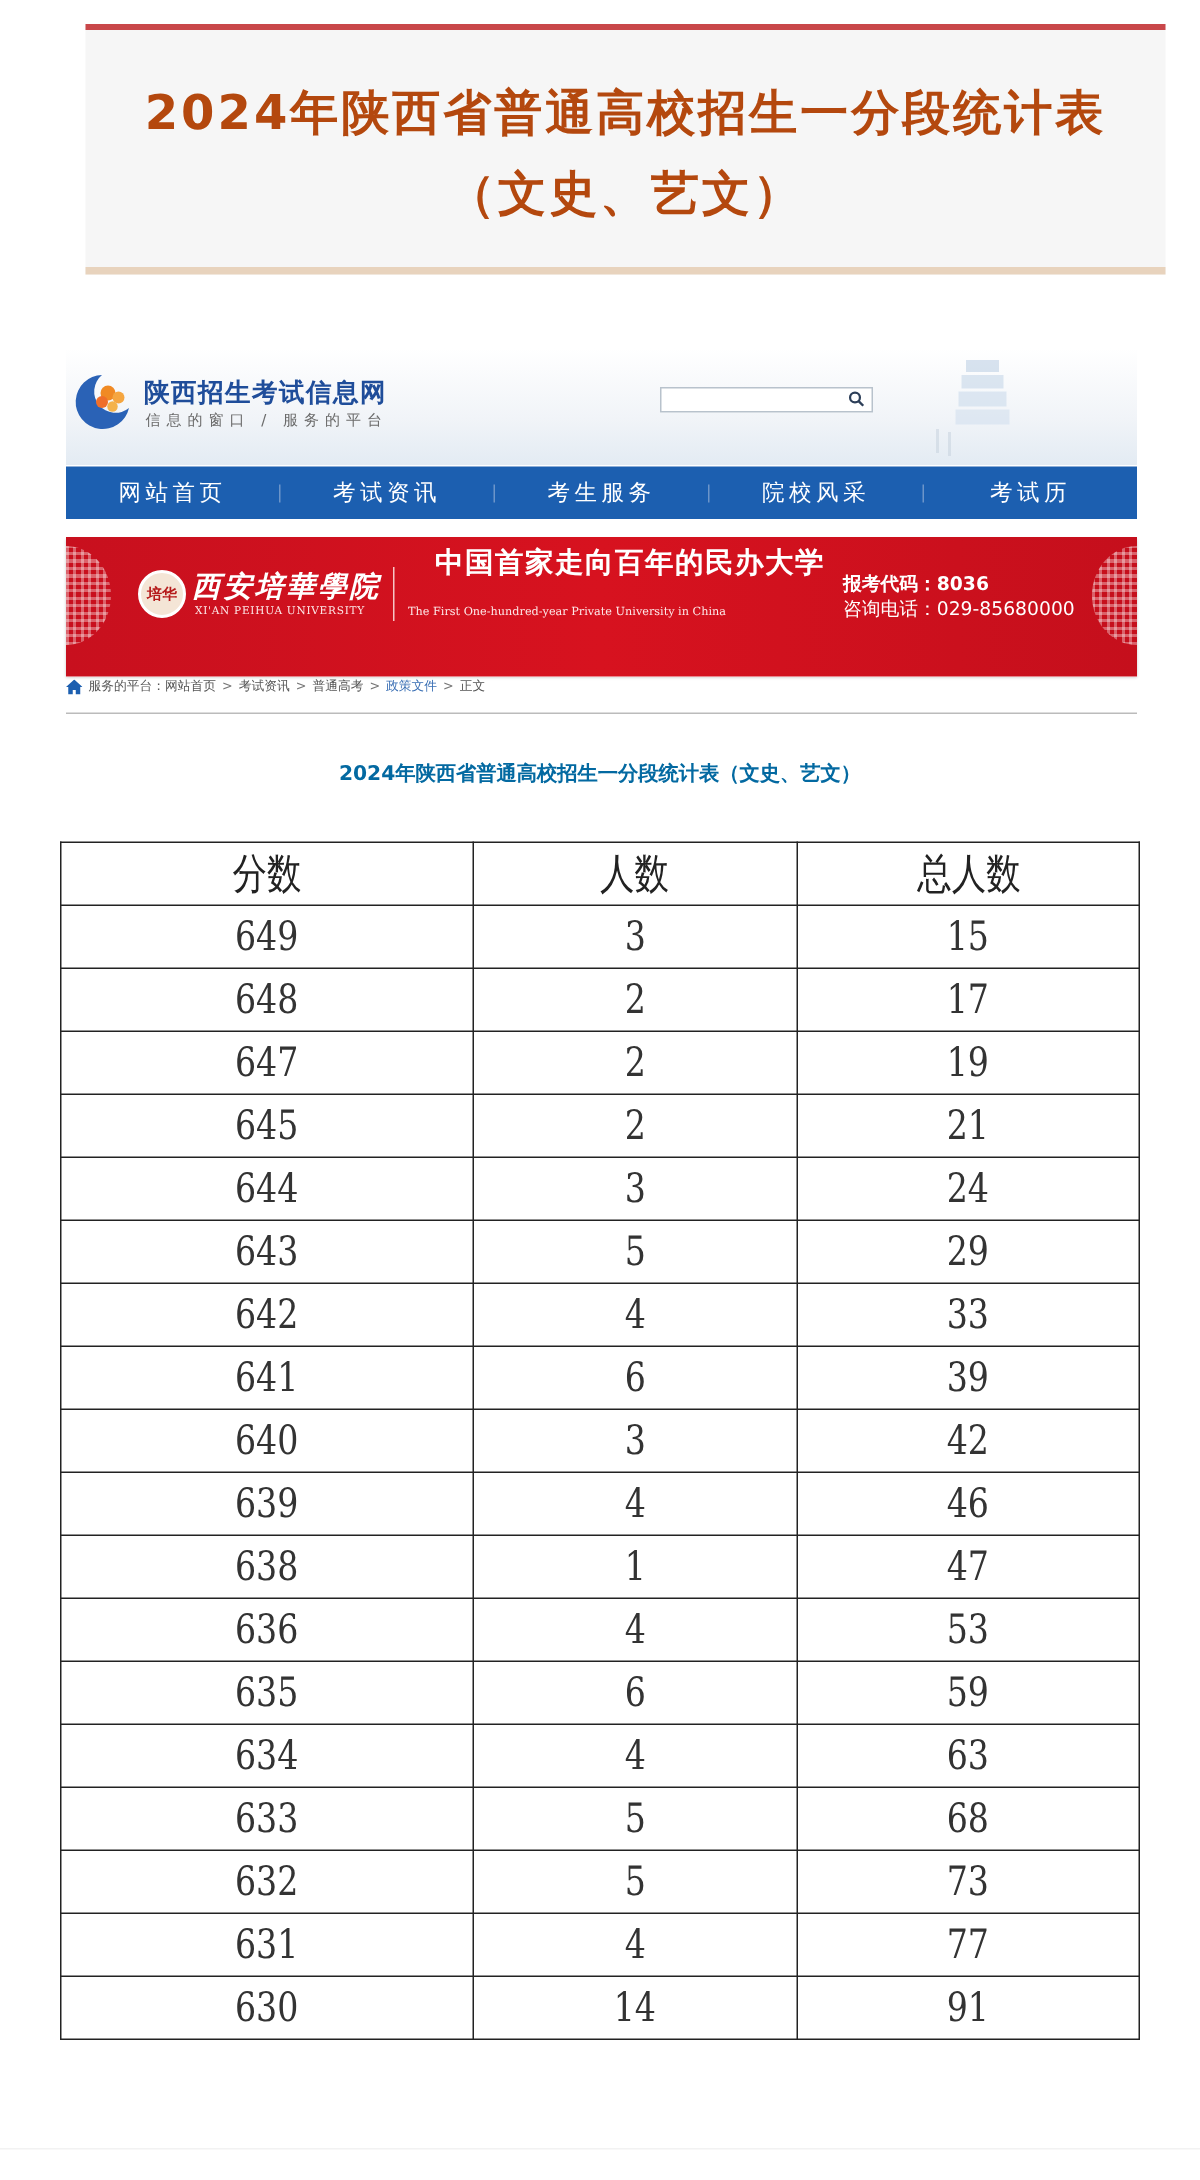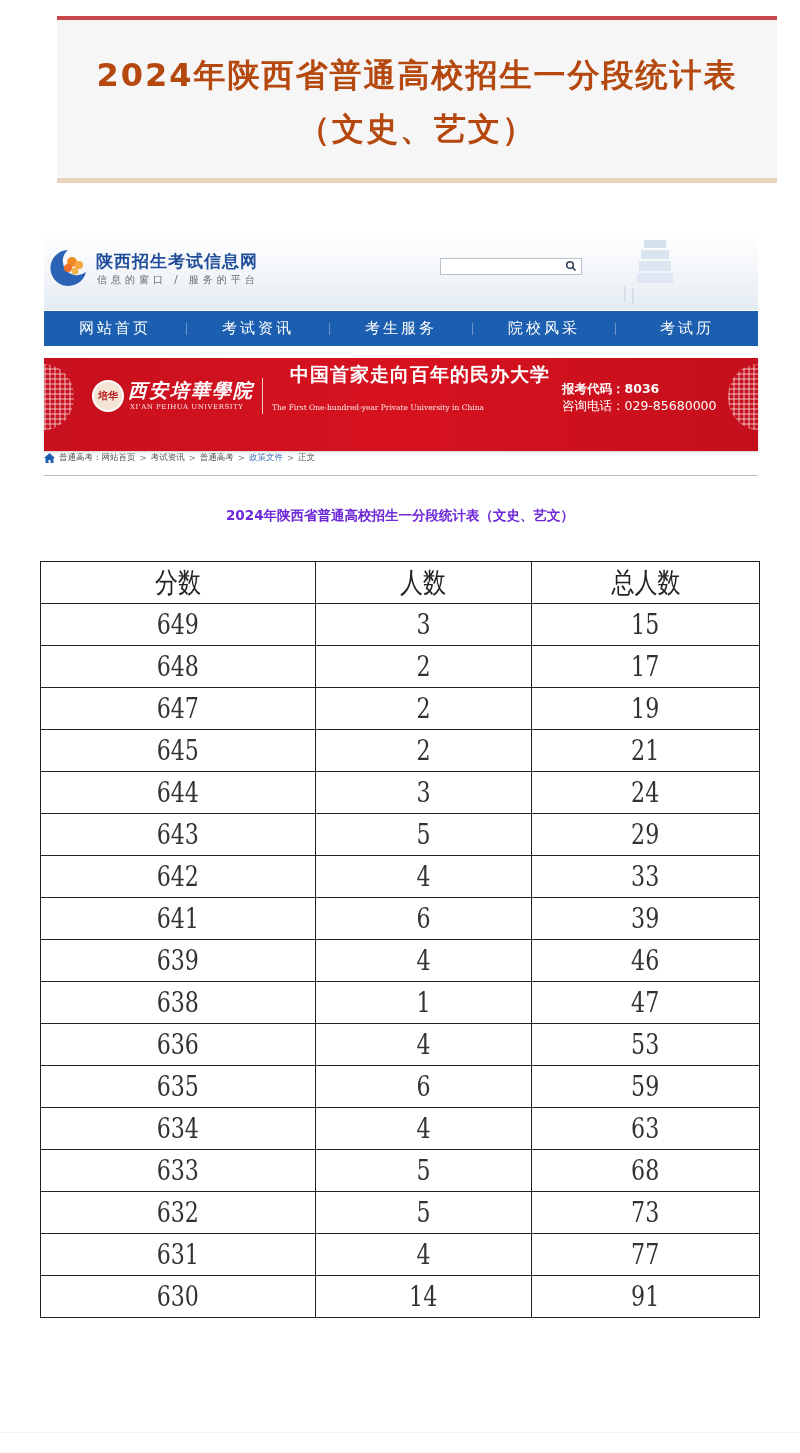--- a/index.html
+++ b/index.html
@@ -109,21 +109,21 @@
   .crumb { color: #555; }
   .crumb.link-blue { color: #3a6fb4; }
   .crumb-sep { margin: 0 4px; color: #777; }
   .crumb-rule {
     position: absolute; left: 44px; top: 475px; width: 714px; height: 1px; background: #bbbbbb;
   }
 
   
   .article-title {
     position: absolute; left: 0; top: 507px; width: 800px; text-align: center;
-    font-size: 13.5px; font-weight: bold; color: #6d28d9;
+    font-size: 13.5px; font-weight: bold; color: #0369a1;
   }
 
   
   .score-table {
     position: absolute; left: 40px; top: 561px; width: 720px;
     border-collapse: collapse;
     font-family: "DejaVu Serif", "Liberation Serif", serif;
   }
   .score-table th, .score-table td {
     border: 1.5px solid #222; height: 42px; text-align: center;
@@ -197,21 +197,21 @@
   <div class="ad-slogan-cn">中国首家走向百年的民办大学</div>
   <div class="ad-slogan-en">The First One-hundred-year Private University in China</div>
   <div class="ad-code">报考代码：8036</div>
   <div class="ad-phone">咨询电话：029-85680000</div>
 </div>
 
 <div class="breadcrumb">
   <svg class="home-icon" viewBox="0 0 11 10">
     <path d="M5.5 0 L11 5 L9.5 5 L9.5 10 L6.5 10 L6.5 7 L4.5 7 L4.5 10 L1.5 10 L1.5 5 L0 5 Z" fill="#1c5fb0"></path>
   </svg>
-  <span class="crumb">普通高考：</span>
+  <span class="crumb">服务的平台：</span>
   <span class="crumb">网站首页</span>
   <span class="crumb-sep">&gt;</span>
   <span class="crumb">考试资讯</span>
   <span class="crumb-sep">&gt;</span>
   <span class="crumb">普通高考</span>
   <span class="crumb-sep">&gt;</span>
   <span class="crumb link-blue">政策文件</span>
   <span class="crumb-sep">&gt;</span>
   <span class="crumb">正文</span>
 </div>
@@ -267,20 +267,25 @@
         <td><span class="cell-text">642</span></td>
         <td><span class="cell-text">4</span></td>
         <td><span class="cell-text">33</span></td>
       </tr>
       <tr>
         <td><span class="cell-text">641</span></td>
         <td><span class="cell-text">6</span></td>
         <td><span class="cell-text">39</span></td>
       </tr>
       <tr>
+        <td><span class="cell-text">640</span></td>
+        <td><span class="cell-text">3</span></td>
+        <td><span class="cell-text">42</span></td>
+      </tr>
+      <tr>
         <td><span class="cell-text">639</span></td>
         <td><span class="cell-text">4</span></td>
         <td><span class="cell-text">46</span></td>
       </tr>
       <tr>
         <td><span class="cell-text">638</span></td>
         <td><span class="cell-text">1</span></td>
         <td><span class="cell-text">47</span></td>
       </tr>
       <tr>

